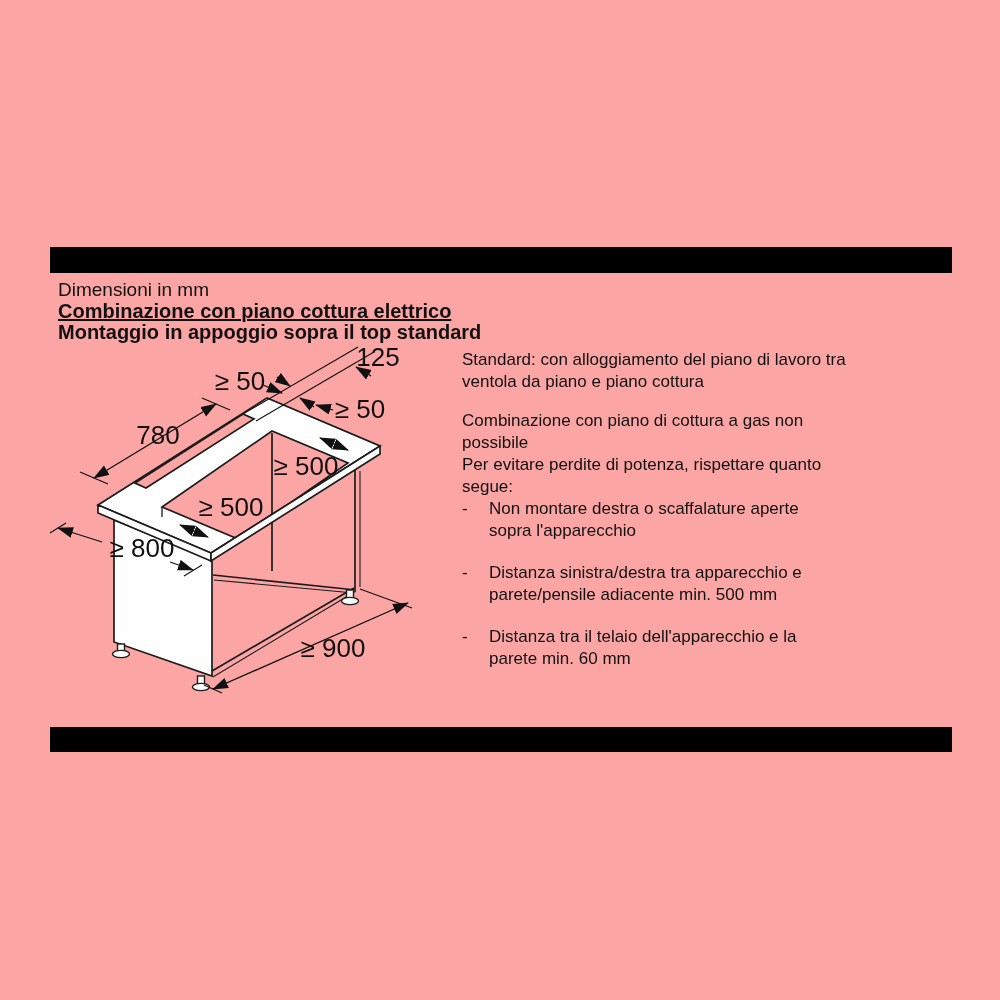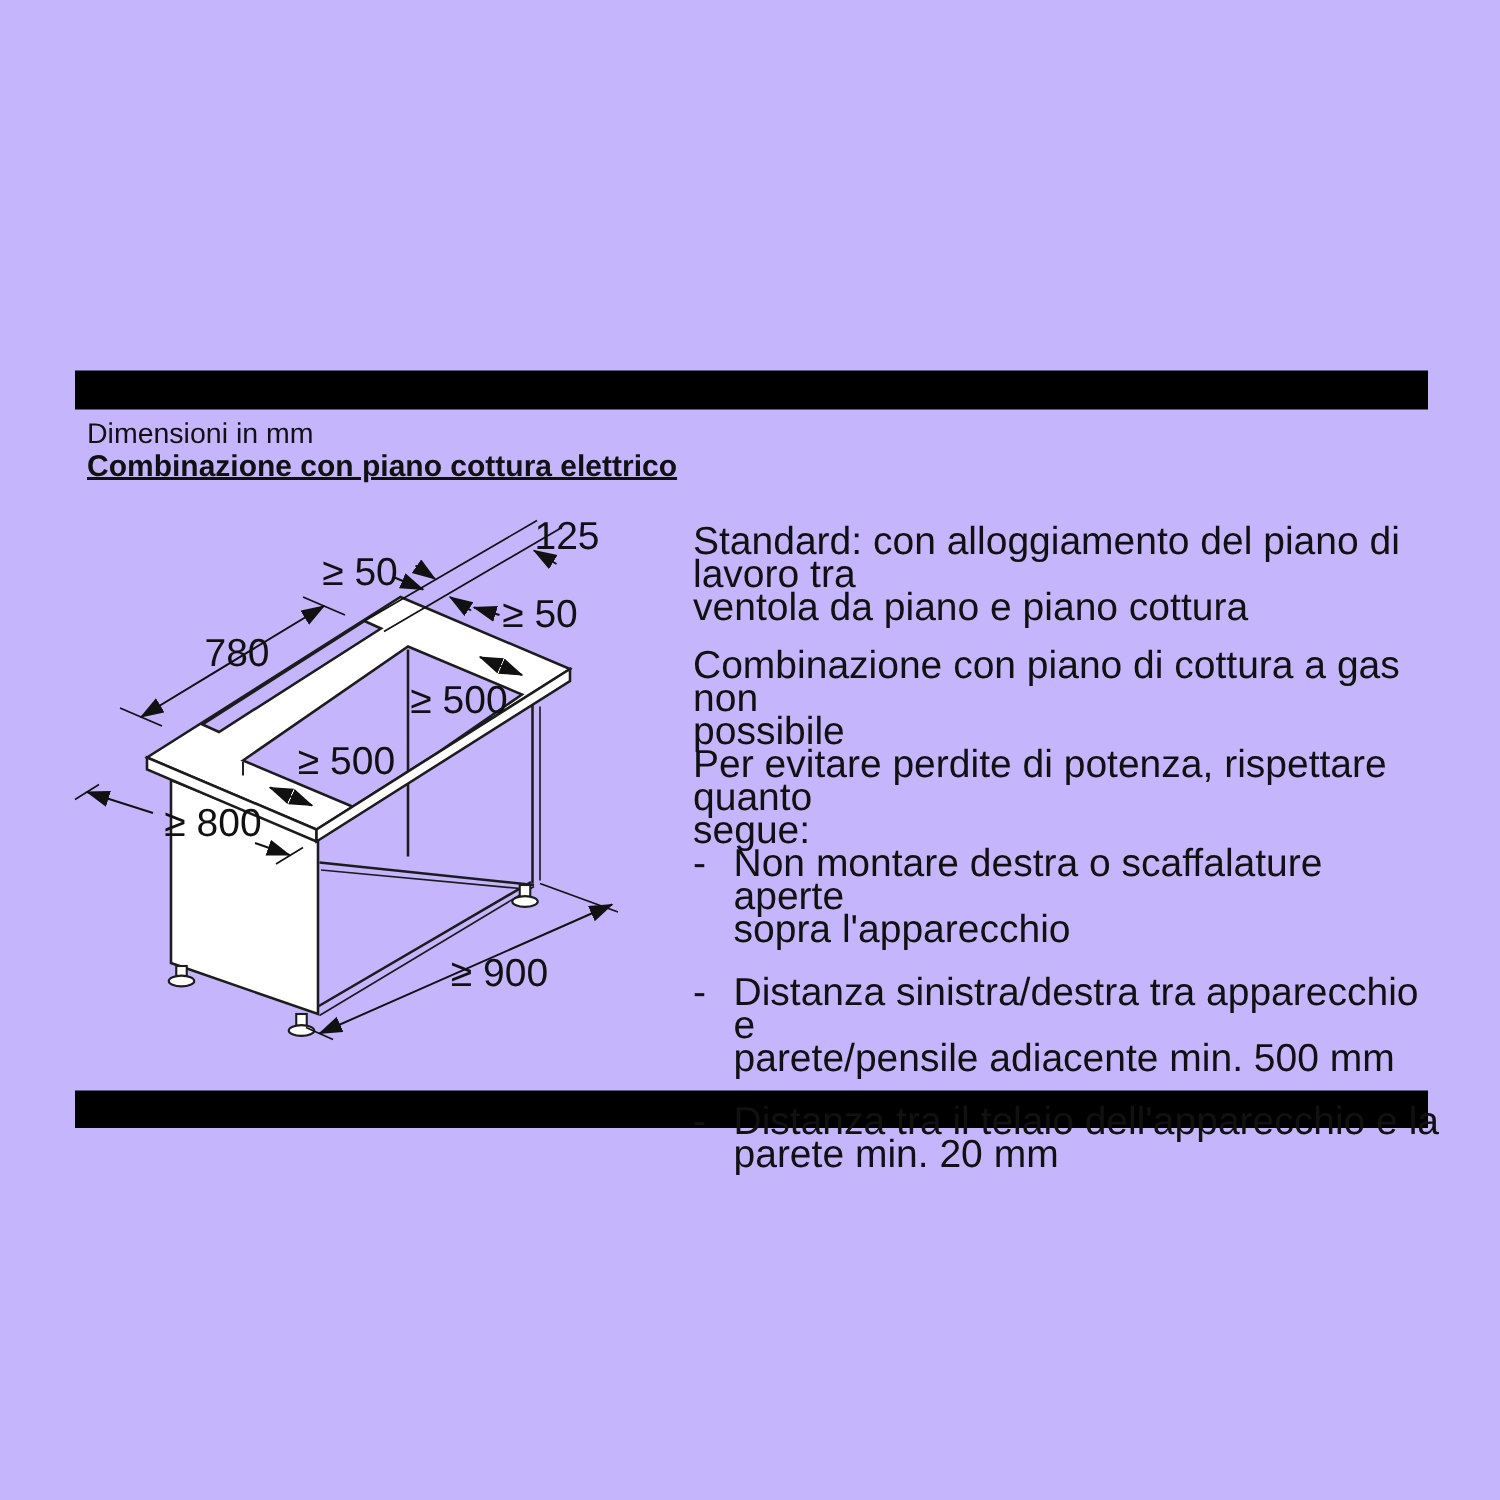--- a/index.html
+++ b/index.html
@@ -1,44 +1,45 @@
 <!DOCTYPE html>
 <html><head>
 <meta charset="utf-8">
 <style>
   * { margin:0; padding:0; box-sizing:border-box; }
   html,body { width:1000px; height:1000px; background:#ffffff; font-family:"Liberation Sans", sans-serif; color:#111; overflow:hidden; }
-  .page { position:relative; width:1000px; height:1000px; background:#c4b5fd; }
+  .page { position:relative; width:1000px; height:1000px; background:#fca5a5; }
   .bar { position:absolute; left:50px; width:902px; background:#000; }
   .bar.top { top:247px; height:26px; }
   .bar.bottom { top:727px; height:25px; }
   .hdr { position:absolute; left:58px; white-space:nowrap; }
   .hdr.note { top:279px; font-size:19px; }
   .hdr.b1 { top:300px; font-size:20px; font-weight:bold;text-decoration:underline; }
   .hdr.b2 { top:321px; font-size:20px; font-weight:bold; }
-  .infocol { position:absolute; left:462px; top:349px; width:500px; font-size:26px; line-height:22px; }
+  .infocol { position:absolute; left:462px; top:349px; width:500px; font-size:17px; line-height:22px; }
   .para { margin:0; }
   .gap18 { height:17px; }
   .bullets { margin-top:0; }
   .bullet { display:flex; margin-top:0; }
   .bullet + .bullet { margin-top:20px; }
   .bullet .dash { width:27px; flex:0 0 27px; }
   svg text { font-family:"Liberation Sans", sans-serif; font-size:26px; fill:#111; }
   svg { position:absolute; left:0; top:0; }
 </style>
 </head>
 <body>
 
 <div class="page">
 
   <div class="bar top"></div>
   <div class="bar bottom"></div>
 
   <div class="hdr note">Dimensioni in mm</div>
   <div class="hdr b1">Combinazione con piano cottura elettrico</div>
+  <div class="hdr b2">Montaggio in appoggio sopra il top standard</div>
 
   <svg width="1000" height="1000" viewBox="0 0 1000 1000">
     <defs>
       <marker id="ah" orient="auto" markerUnits="userSpaceOnUse" markerWidth="18" markerHeight="12" refX="15" refY="5.5">
         <path d="M0,0 L16,5.5 L0,11 Z" fill="#111"></path>
       </marker>
       <marker id="ahr" orient="auto-start-reverse" markerUnits="userSpaceOnUse" markerWidth="18" markerHeight="12" refX="15" refY="5.5">
         <path d="M0,0 L16,5.5 L0,11 Z" fill="#111"></path>
       </marker>
     </defs>
@@ -140,19 +141,19 @@
         <span class="dash">-</span>
         <div>
           <div>Distanza sinistra/destra tra apparecchio e</div>
           <div>parete/pensile adiacente min. 500 mm</div>
         </div>
       </div>
       <div class="bullet">
         <span class="dash">-</span>
         <div>
           <div>Distanza tra il telaio dell'apparecchio e la</div>
-          <div>parete min. 20 mm</div>
+          <div>parete min. 60 mm</div>
         </div>
       </div>
     </div>
   </div>
 
 </div>
 
 </body></html>

